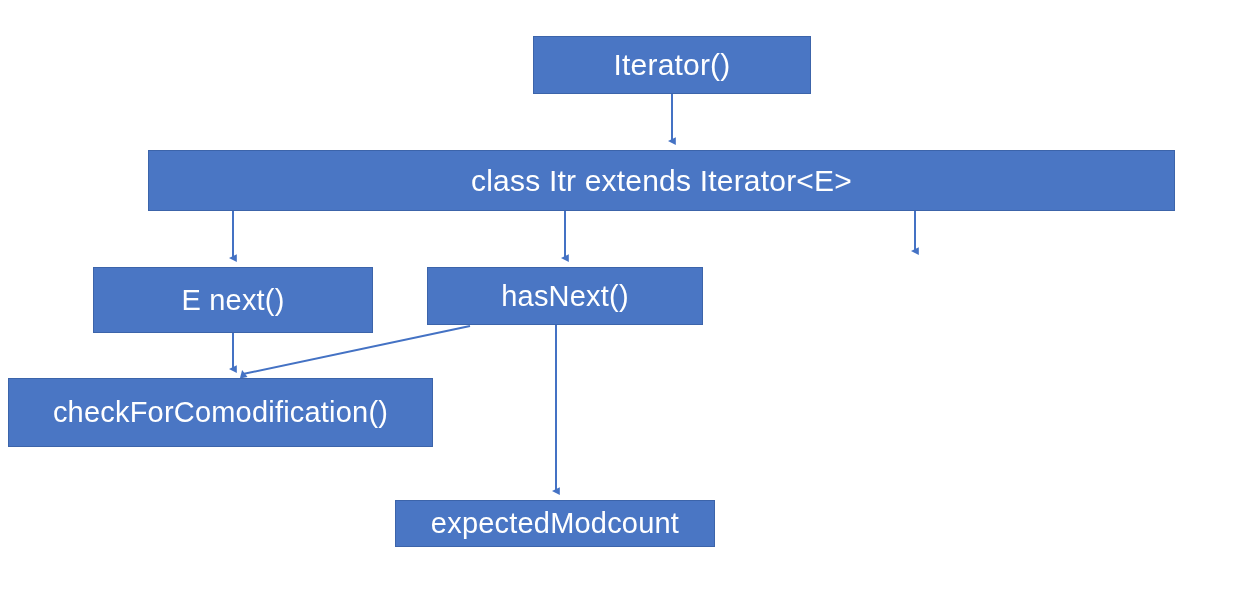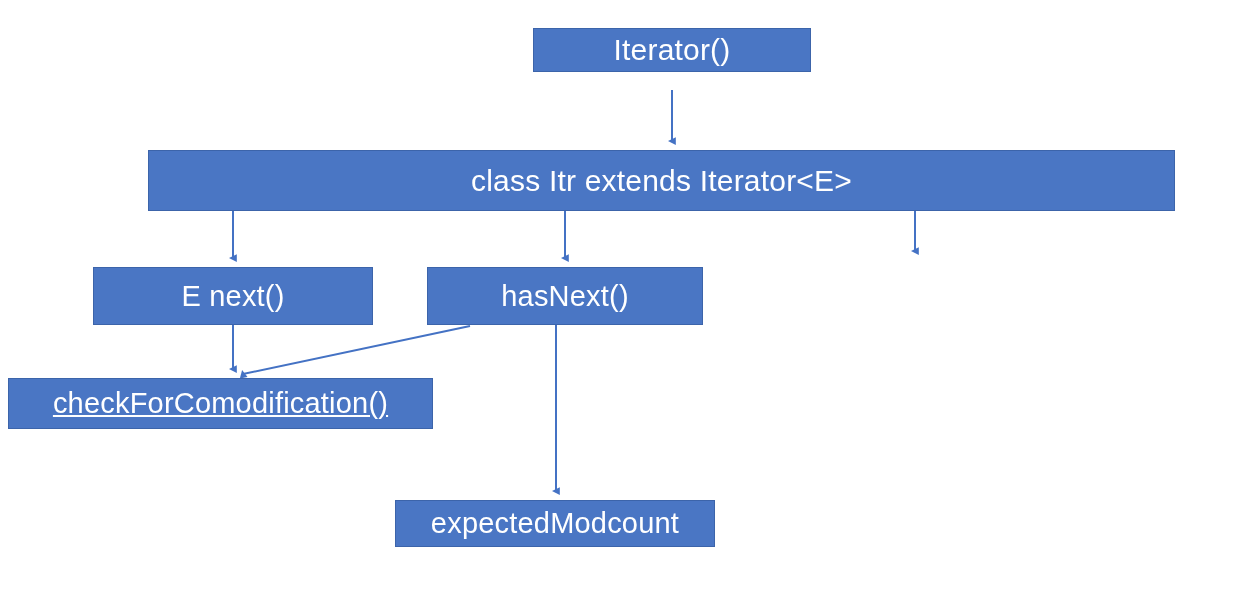--- a/index.html
+++ b/index.html
@@ -40,26 +40,26 @@
     letter-spacing: 0.2px;
     white-space: nowrap;
     z-index: 2;
   }
   .node-label {
     display: block;
     line-height: 1;
   }
 
   
-  #node-iterator      { left: 533px; top: 28px;  width: 278px; height: 44px;  font-size: 30px; }
+  #node-iterator      { left: 533px; top: 36px;  width: 278px; height: 58px;  font-size: 30px; }
   #node-class-itr     { left: 148px; top: 150px; width: 1027px; height: 61px; font-size: 30px; }
-  #node-next          { left: 93px;  top: 267px; width: 280px; height: 58px;  font-size: 29px; justify-content: center; }
+  #node-next          { left: 93px;  top: 267px; width: 280px; height: 66px;  font-size: 29px; justify-content: center; }
   #node-remove        { left: 427px; top: 267px; width: 276px; height: 58px;  font-size: 29px; }
   #node-hasnext       { left: 759px; top: 260px; width: 277px; height: 60px;  font-size: 29px; }
-  #node-checkfor      { left: 8px;   top: 378px; width: 425px; height: 51px;  font-size: 29px; text-decoration: underline; }
+  #node-checkfor      { left: 8px;   top: 378px; width: 425px; height: 69px;  font-size: 29px; }
   #node-expectedmod   { left: 395px; top: 500px; width: 320px; height: 47px;  font-size: 29px; }
 </style>
 </head>
 <body>
 
 <div id="diagram-canvas">
 
   <svg id="connector-layer" viewBox="0 0 1240 613" width="1240" height="613" xmlns="http://www.w3.org/2000/svg">
     <defs>
       <marker id="arrowhead" markerWidth="9" markerHeight="9" refX="4.2" refY="4.4" orient="auto" markerUnits="userSpaceOnUse">

